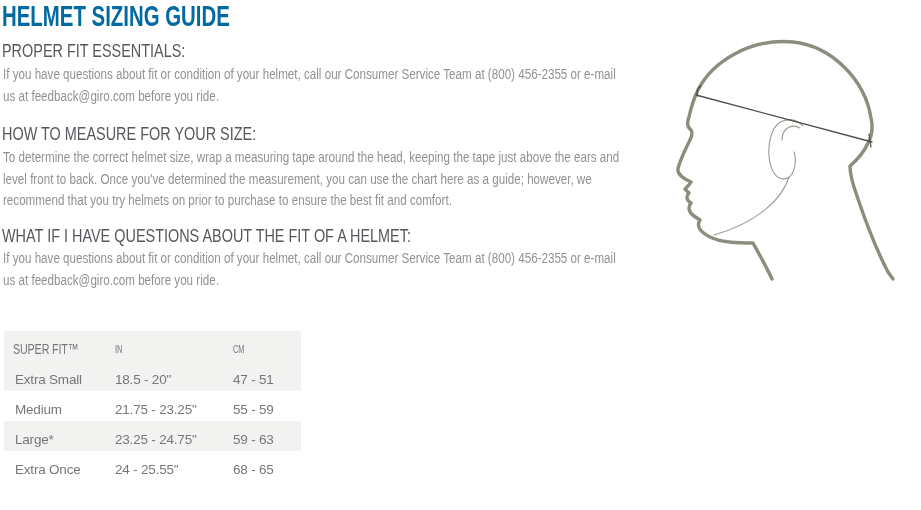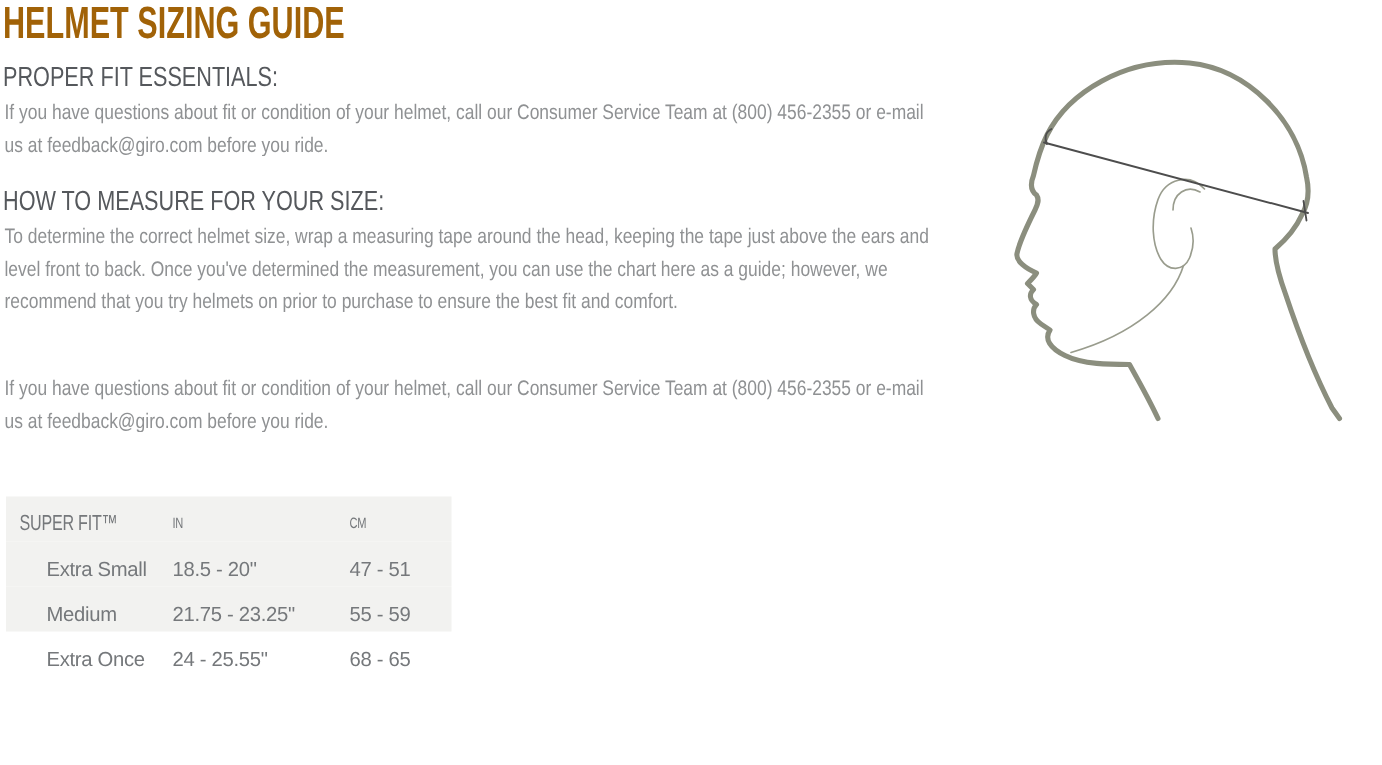--- a/index.html
+++ b/index.html
@@ -11,21 +11,21 @@
     overflow:hidden;
     font-family:"Liberation Sans", sans-serif;
   }
   
   .cond { display:inline-block; transform:scaleX(0.78); transform-origin:0 50%; white-space:nowrap; }
   .cond-title { display:inline-block; transform:scaleX(0.68); transform-origin:0 50%; white-space:nowrap; }
   .cond-th { display:inline-block; transform:scaleX(0.74); transform-origin:0 50%; white-space:nowrap; }
 
   .title {
     position:absolute; top:1px; left:2px;
-    font-size:30px; font-weight:700; color:#a16207; line-height:30px;
+    font-size:30px; font-weight:700; color:#0369a1; line-height:30px;
   }
   .sec-heading {
     position:absolute; left:2px;
     font-size:18.5px; font-weight:400; color:#55585c; line-height:20px;text-align:center;
   }
   .sec-heading.h1 { top:41px; }
   .sec-heading.h2 { top:124px; }
   .sec-heading.h3 { top:226px; }
 
   .para {
@@ -41,55 +41,61 @@
   .size-table { position:absolute; top:300px; left:4px; width:297px; }
   .t-row {
     display:grid; grid-template-columns:111px 118px 68px;
     height:30px; align-items:center;
   }
   .t-row.header { height:31px; color:#3d4145; }
   .t-row.header .c1 { padding-left:9px; font-size:14.5px; }
   .t-row.header .c2, .t-row.header .c3 { font-size:10px; }
   .t-row.striped { background:#f2f2f0; }
   .t-row .cell { font-size:13.5px; color:#75787b; letter-spacing:-0.2px;margin-top:41px; }
-  .t-row .c1 { padding-left:27px; }
+  .t-row .c1 { padding-left:11px; }
 
   
   .head-illustration { position:absolute; top:0; left:660px; width:261px; height:300px; }
 </style>
 </head>
 <body>
 
 <div class="page">
 
   <h1 class="title"><span class="cond-title">HELMET SIZING GUIDE</span></h1>
 
   <h2 class="sec-heading h1"><span class="cond">PROPER FIT ESSENTIALS:</span></h2>
   <p class="para p1">If you have questions about fit or condition of your helmet, call our Consumer Service Team at (800) 456-2355 or e-mail us at feedback@giro.com before you ride.</p>
 
   <h2 class="sec-heading h2"><span class="cond">HOW TO MEASURE FOR YOUR SIZE:</span></h2>
   <p class="para p2">To determine the correct helmet size, wrap a measuring tape around the head, keeping the tape just above the ears and level front to back. Once you've determined the measurement, you can use the chart here as a guide; however, we recommend that you try helmets on prior to purchase to ensure the best fit and comfort.</p>
 
+  <h2 class="sec-heading h3"><span class="cond">WHAT IF I HAVE QUESTIONS ABOUT THE FIT OF A HELMET:</span></h2>
   <p class="para p3">If you have questions about fit or condition of your helmet, call our Consumer Service Team at (800) 456-2355 or e-mail us at feedback@giro.com before you ride.</p>
 
   <div class="size-table">
     <div class="t-row header">
       <div class="cell c1"><span class="cond-th">SUPER FIT™</span></div>
       <div class="cell c2"><span class="cond-th">IN</span></div>
       <div class="cell c3"><span class="cond-th">CM</span></div>
     </div>
     <div class="t-row striped">
       <div class="cell c1">Extra Small</div>
       <div class="cell c2">18.5 - 20"</div>
       <div class="cell c3">47 - 51</div>
     </div>
     <div class="t-row striped">
       <div class="cell c1">Medium</div>
       <div class="cell c2">21.75 - 23.25"</div>
       <div class="cell c3">55 - 59</div>
+    </div>
+    <div class="t-row">
+      <div class="cell c1">Large*</div>
+      <div class="cell c2">23.25 - 24.75"</div>
+      <div class="cell c3">59 - 63</div>
     </div>
     <div class="t-row striped">
       <div class="cell c1">Extra Once</div>
       <div class="cell c2">24 - 25.55"</div>
       <div class="cell c3">68 - 65</div>
     </div>
   </div>
 
   <svg class="head-illustration" viewBox="0 0 261 300" xmlns="http://www.w3.org/2000/svg" aria-hidden="true">
 

